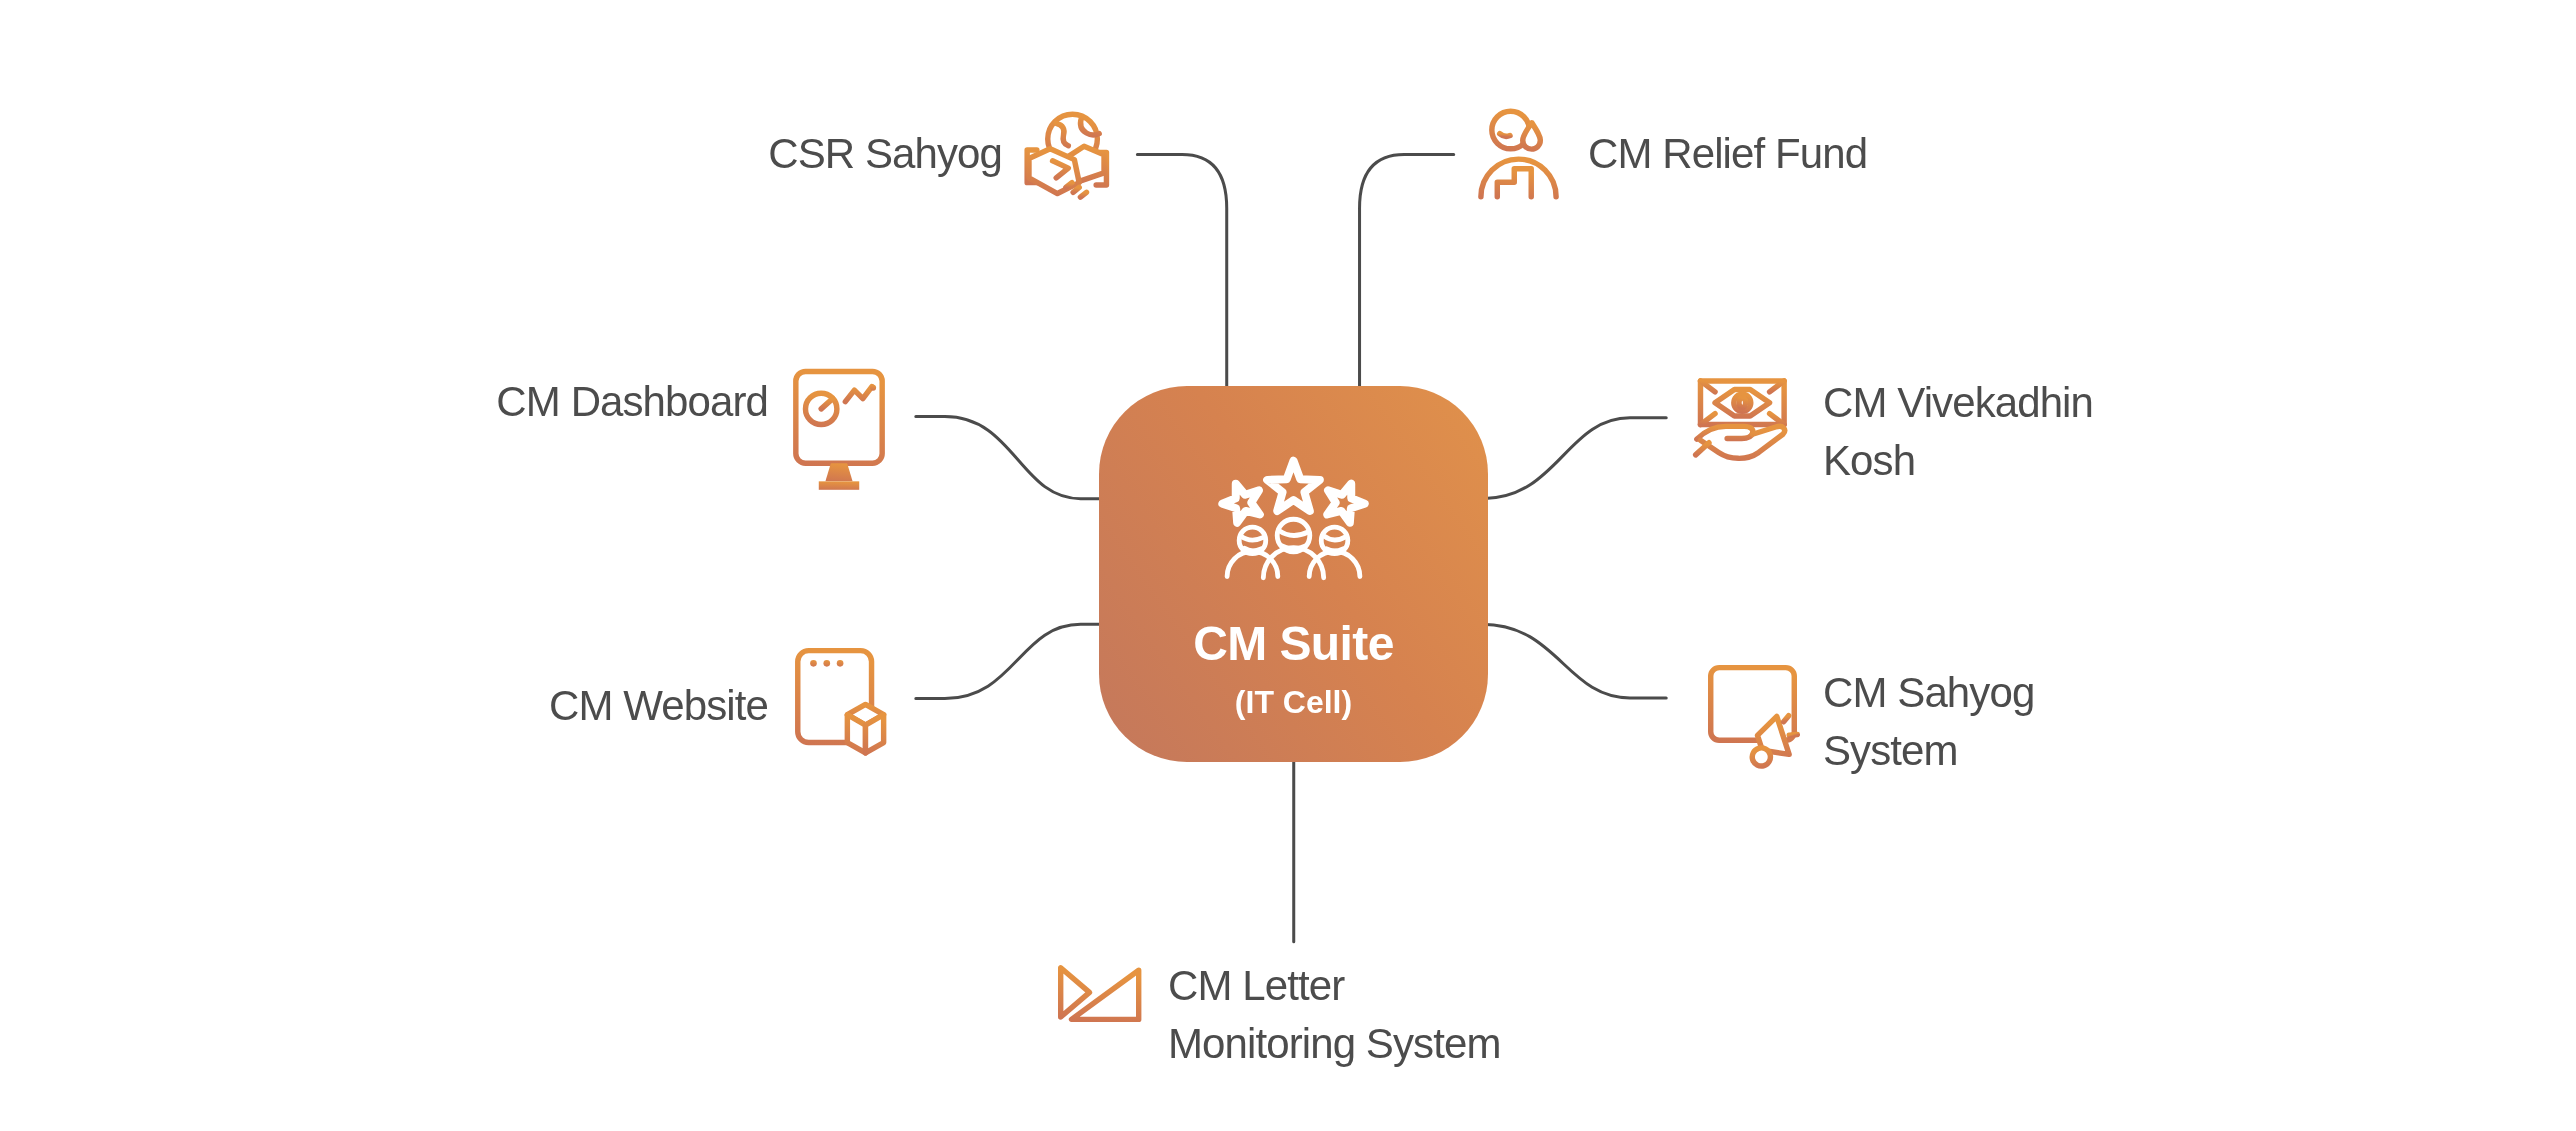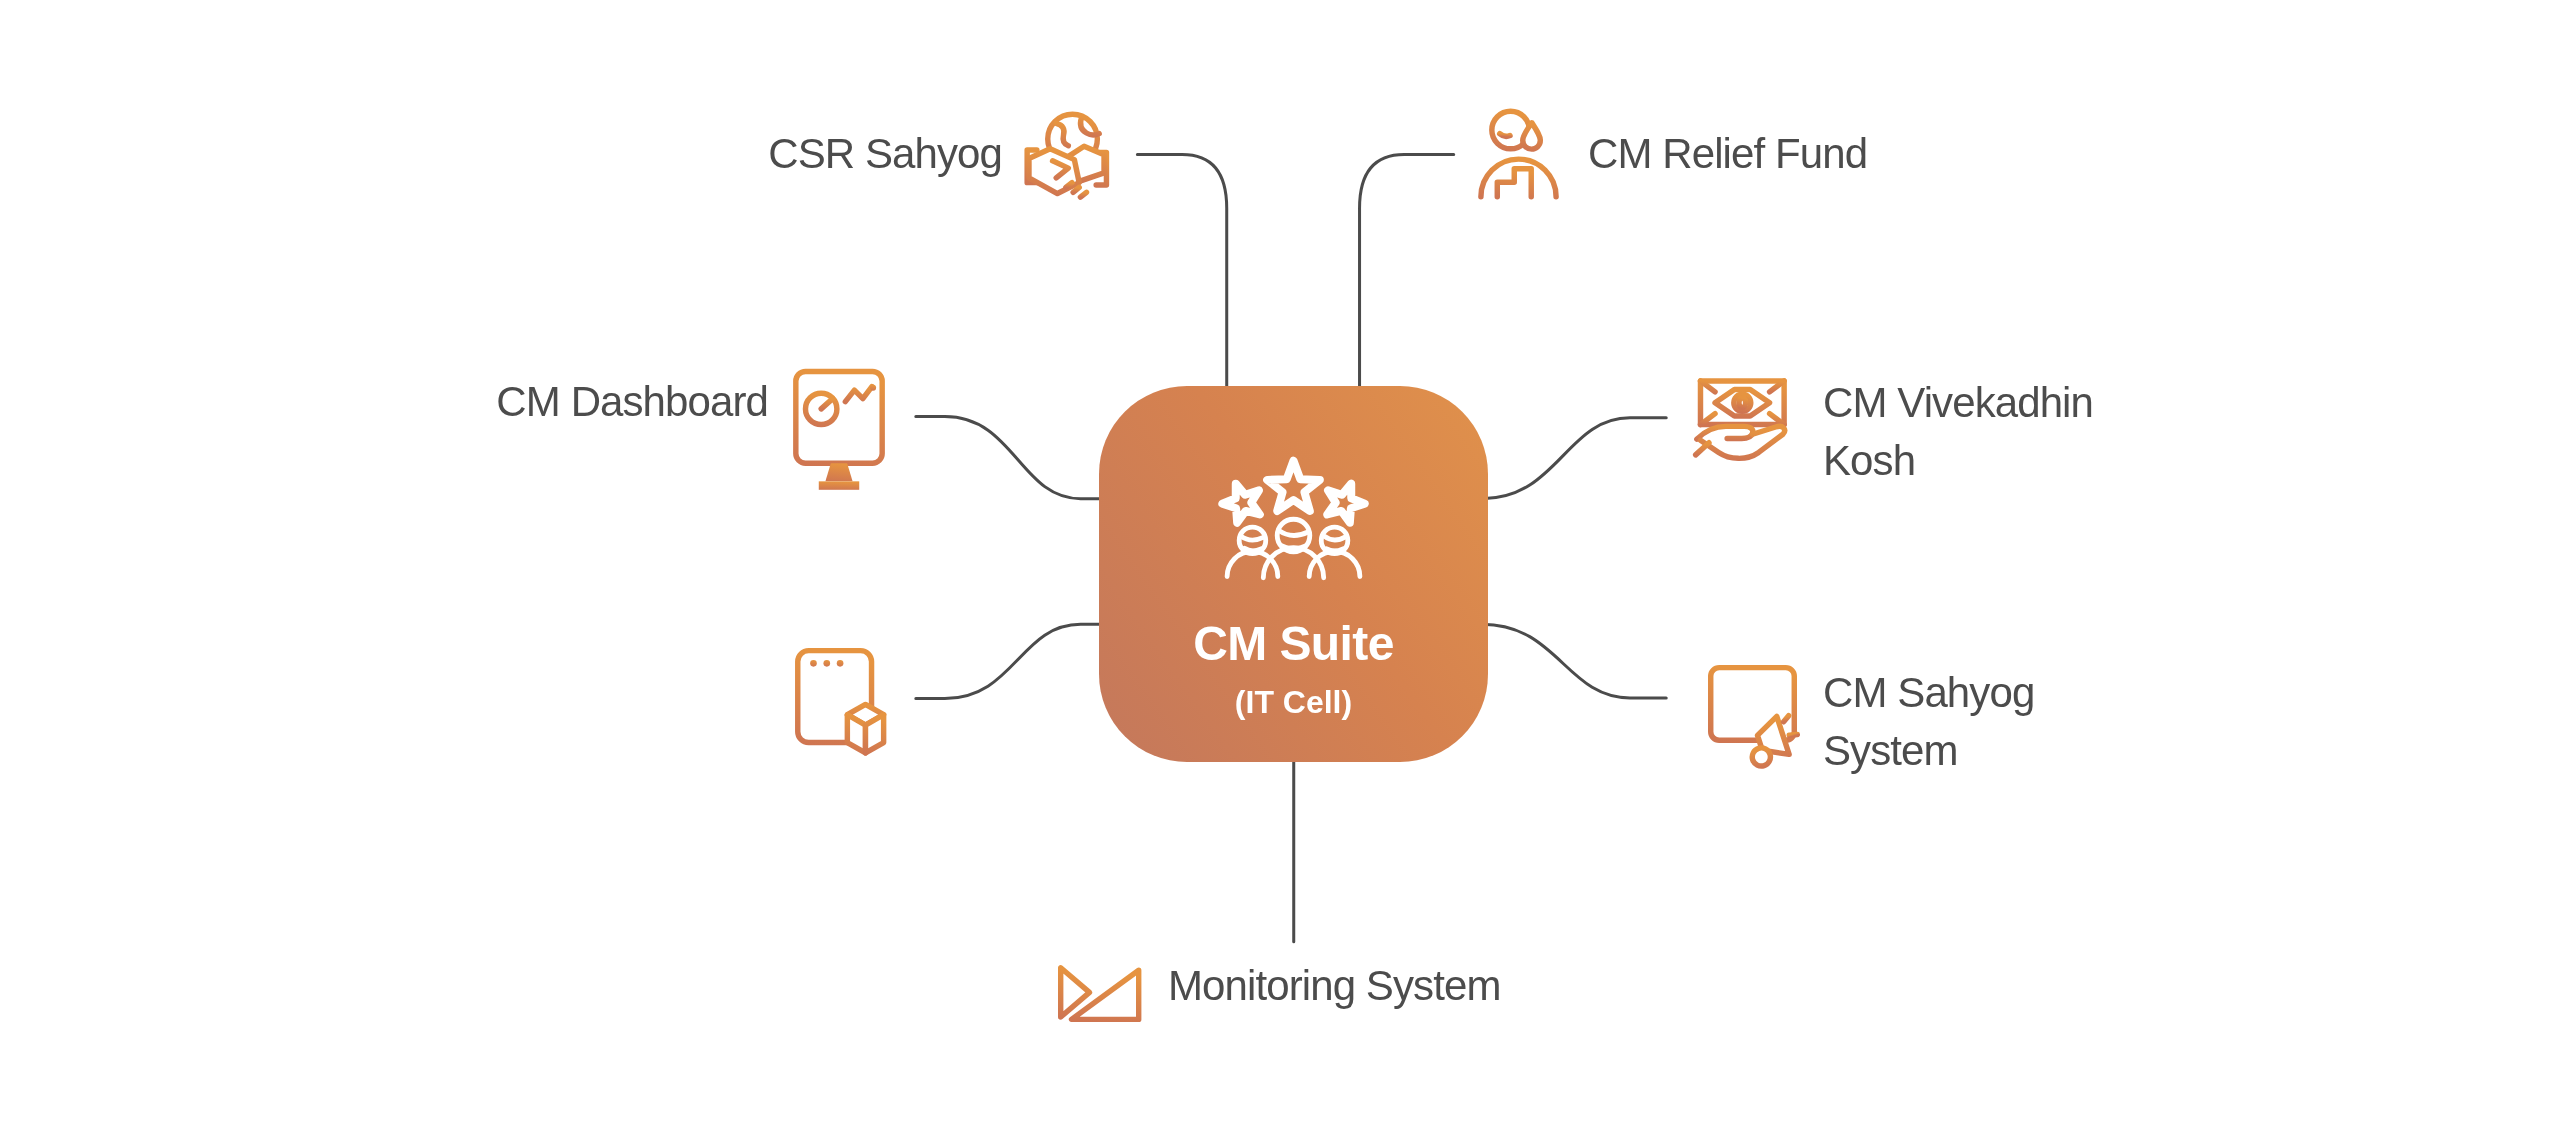--- a/index.html
+++ b/index.html
@@ -141,20 +141,23 @@
       <path d="M 152,80 L 128,62"></path>
       <path d="M 38,44 L 70,22 H 96 L 128,44 L 96,66 H 70 Z"></path>
       <circle cx="83" cy="44" r="14"></circle>
       <ellipse cx="83" cy="44" rx="5.5" ry="8"></ellipse>
       <path d="M 8,104 C 22,90 38,83 56,83 L 86,83 C 97,83 102,88 100,94 C 98,100 91,103 82,103 L 58,103"></path>
       <path d="M 100,96 L 138,84 C 150,80 157,88 150,96 L 110,126 C 90,140 62,138 44,126 L 14,106"></path>
       <path d="M 6,130 L 28,110"></path>
     </g>
   </svg>
 
+  <div class="lbl right" style="right:1808px;top:677px;">
+    <span>CM Website</span>
+  </div>
   <svg class="icon" style="left:794px;top:647px;" width="94" height="127" viewBox="0 0 155 210">
     <g fill="none" stroke="url(#og)" stroke-width="9" stroke-linejoin="round" stroke-linecap="round">
       <rect x="6" y="6" width="122" height="152" rx="18"></rect>
       <path d="M 6,48 H 128"></path>
       <circle cx="32" cy="27" r="5.5" fill="url(#og)" stroke="none"></circle>
       <circle cx="54" cy="27" r="5.5" fill="url(#og)" stroke="none"></circle>
       <circle cx="76" cy="27" r="5.5" fill="url(#og)" stroke="none"></circle>
       <path d="M 88,112 L 118,95 L 148,112 L 118,129 Z" fill="#ffffff"></path>
       <path d="M 88,112 V 158 L 118,175 V 129 Z" fill="#ffffff"></path>
       <path d="M 148,112 V 158 L 118,175 V 129 Z" fill="#ffffff"></path>
@@ -177,20 +180,21 @@
       <g transform="rotate(-18 104 130)">
         <path d="M 88,112 L 128,92 V 158 L 88,138 Z" fill="#ffffff"></path>
         <circle cx="83" cy="148" r="15" fill="#ffffff"></circle>
         <path d="M 136,104 l 11,-7"></path>
         <path d="M 138,128 l 13,3"></path>
       </g>
     </g>
   </svg>
 
   <div class="lbl" style="left:1168px;top:957px;">
+    <span>CM Letter</span>
     <span>Monitoring System</span>
   </div>
   <svg class="icon" style="left:1053px;top:963px;" width="91" height="63" viewBox="0 0 150 105">
     <g fill="none" stroke="url(#og)" stroke-width="9" stroke-linejoin="round" stroke-linecap="round">
       <path d="M 12,8 L 12,90 L 60,49 Z"></path>
       <path d="M 30,94 L 142,94 L 142,12 Z"></path>
     </g>
   </svg>
 
 </div>

